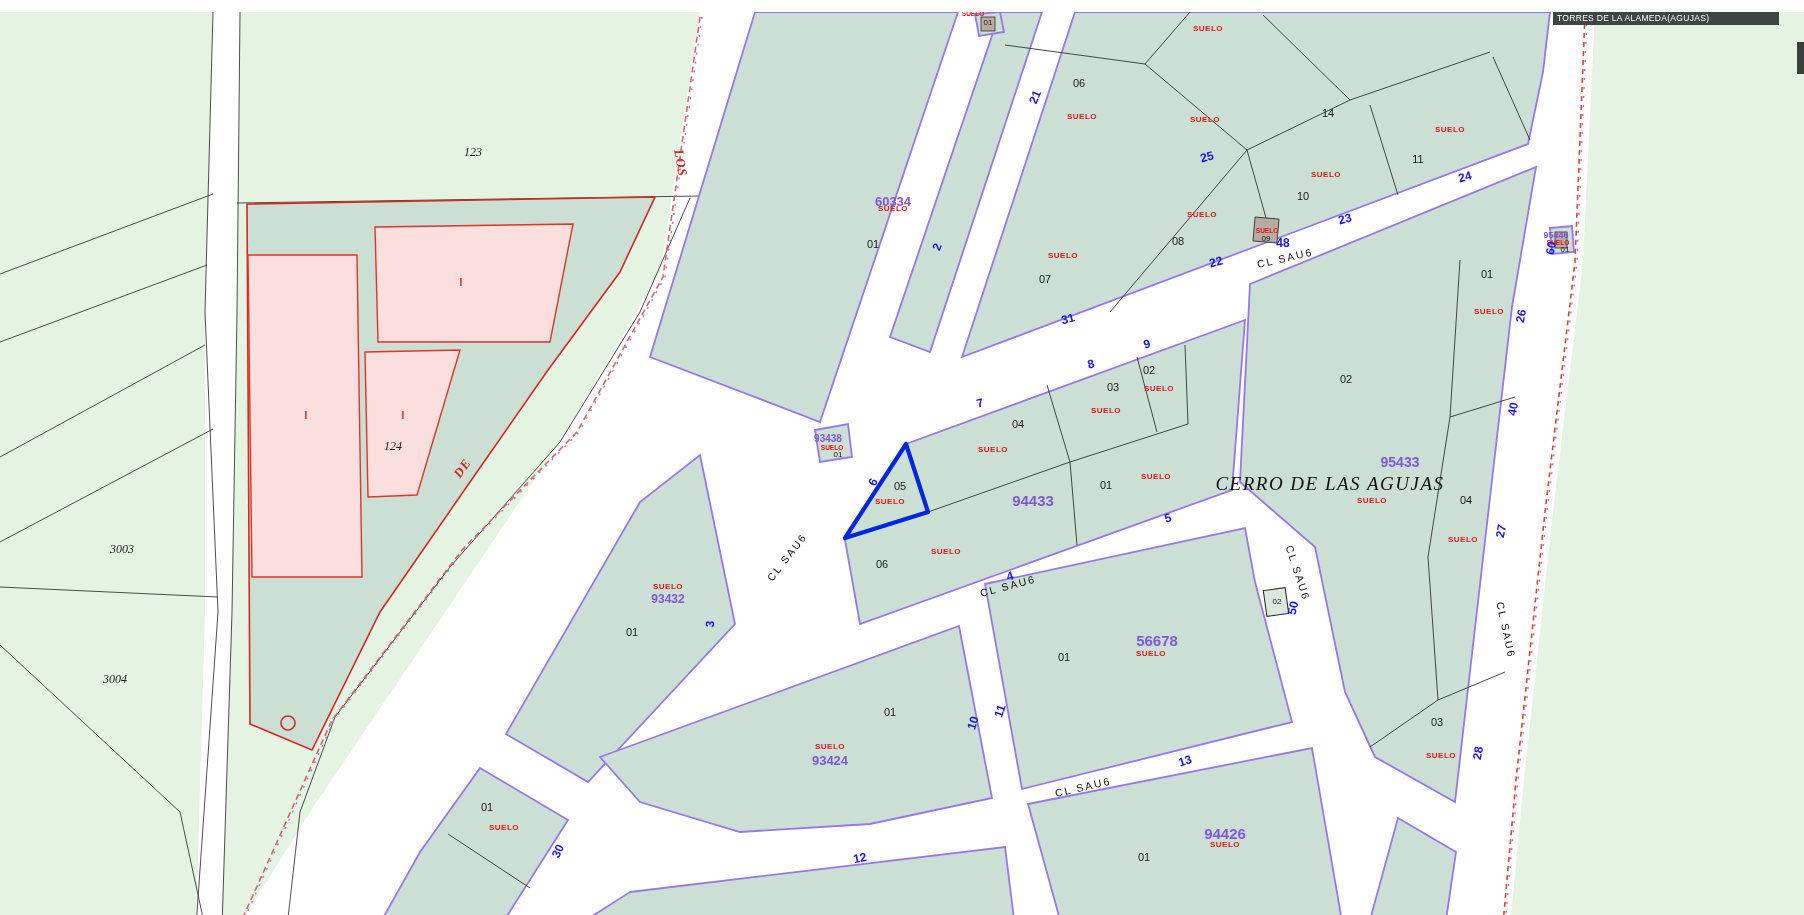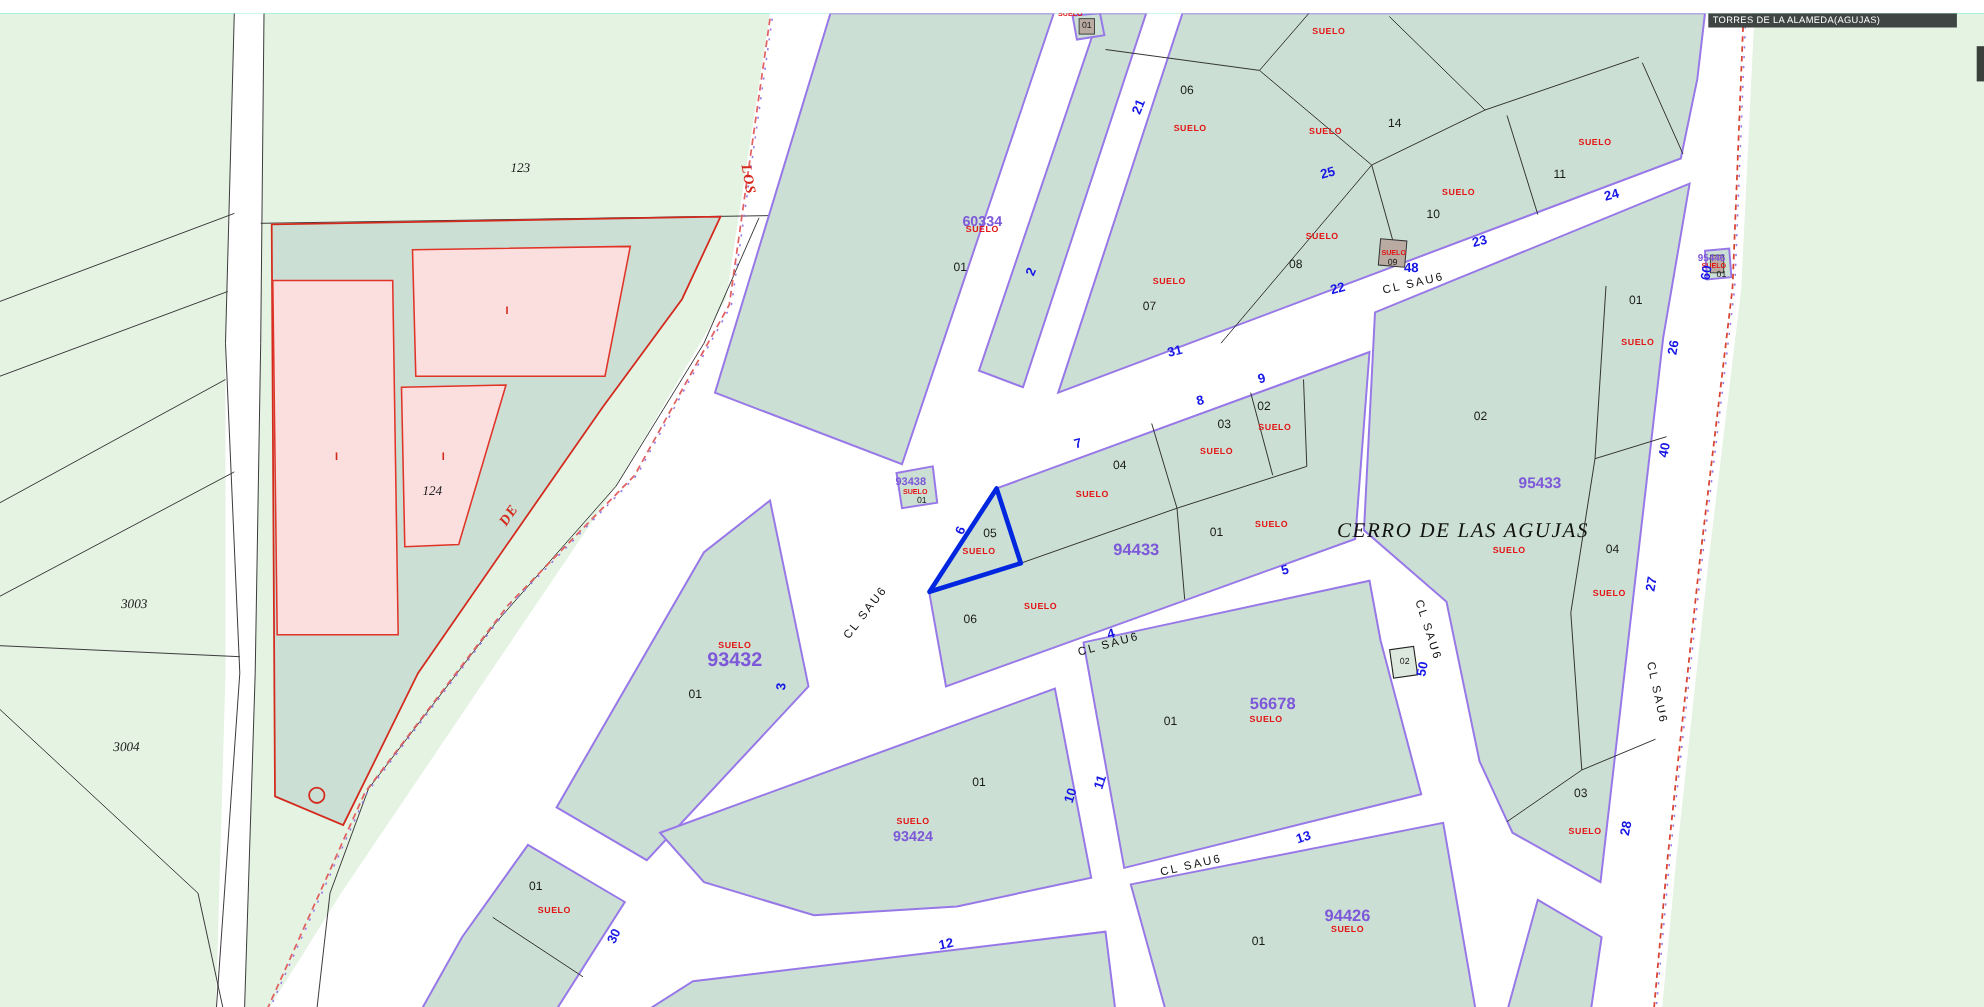--- a/index.html
+++ b/index.html
@@ -118,21 +118,21 @@
     <path d="M1585,3 L1575,250 L1545,500 L1516,768 L1503,912" stroke="#d84430" stroke-width="1.6" stroke-dasharray="5 4"></path>
     <path d="M1587,3 L1577,250 L1547,500 L1518,768 L1505,912" stroke="#9878e8" stroke-width="1.4" stroke-dasharray="2 7"></path>
   </g>
 </svg>
 
 <div id="labels">
       <span class="lbl pn-s" style="left: 988px; top: 11px; transform: translate(-50%, -50%);">01</span>
       <span class="lbl pn" style="left: 1079px; top: 71px; transform: translate(-50%, -50%);">06</span>
       <span class="lbl pn" style="left: 1045px; top: 267px; transform: translate(-50%, -50%);">07</span>
       <span class="lbl pn" style="left: 1178px; top: 229px; transform: translate(-50%, -50%);">08</span>
-      <span class="lbl pn" style="left: 1268px; top: 101px; transform: translate(-50%, -50%);">14</span>
+      <span class="lbl pn" style="left: 1328px; top: 101px; transform: translate(-50%, -50%);">14</span>
       <span class="lbl pn" style="left: 1303px; top: 184px; transform: translate(-50%, -50%);">10</span>
       <span class="lbl pn" style="left: 1418px; top: 147px; transform: translate(-50%, -50%);">11</span>
       <span class="lbl pn-s" style="left: 1266px; top: 227px; transform: translate(-50%, -50%);">09</span>
       <span class="lbl pn" style="left: 873px; top: 232px; transform: translate(-50%, -50%);">01</span>
       <span class="lbl pn" style="left: 1149px; top: 358px; transform: translate(-50%, -50%);">02</span>
       <span class="lbl pn" style="left: 1113px; top: 375px; transform: translate(-50%, -50%);">03</span>
       <span class="lbl pn" style="left: 1018px; top: 412px; transform: translate(-50%, -50%);">04</span>
       <span class="lbl pn" style="left: 900px; top: 474px; transform: translate(-50%, -50%);">05</span>
       <span class="lbl pn" style="left: 1106px; top: 473px; transform: translate(-50%, -50%);">01</span>
       <span class="lbl pn" style="left: 882px; top: 552px; transform: translate(-50%, -50%);">06</span>
@@ -169,26 +169,26 @@
       <span class="lbl su" style="left: 1441px; top: 744px; transform: translate(-50%, -50%);">SUELO</span>
       <span class="lbl su" style="left: 668px; top: 575px; transform: translate(-50%, -50%);">SUELO</span>
       <span class="lbl su" style="left: 830px; top: 735px; transform: translate(-50%, -50%);">SUELO</span>
       <span class="lbl su" style="left: 1151px; top: 642px; transform: translate(-50%, -50%);">SUELO</span>
       <span class="lbl su" style="left: 1225px; top: 833px; transform: translate(-50%, -50%);">SUELO</span>
       <span class="lbl su" style="left: 504px; top: 816px; transform: translate(-50%, -50%);">SUELO</span>
       <span class="lbl su-s" style="left: 832px; top: 436px; transform: translate(-50%, -50%);">SUELO</span>
       <span class="lbl su-s" style="left: 1558px; top: 231px; transform: translate(-50%, -50%);">SUELO</span>
       <span class="lbl su-s" style="left: 973px; top: 2px; transform: translate(-50%, -50%);">SUELO</span>
       <span class="lbl bn" style="left: 893px; top: 189px; transform: translate(-50%, -50%); font-size: 13px;">60334</span>
-      <span class="lbl bn" style="left: 668px; top: 587px; transform: translate(-50%, -50%); font-size: 18px;">93432</span>
+      <span class="lbl bn" style="left: 668px; top: 587px; transform: translate(-50%, -50%); font-size: 12px;">93432</span>
       <span class="lbl bn" style="left: 830px; top: 748px; transform: translate(-50%, -50%); font-size: 13px;">93424</span>
       <span class="lbl bn" style="left: 1033px; top: 488px; transform: translate(-50%, -50%); font-size: 15px;">94433</span>
       <span class="lbl bn" style="left: 1157px; top: 628px; transform: translate(-50%, -50%); font-size: 15px;">56678</span>
       <span class="lbl bn" style="left: 1225px; top: 821px; transform: translate(-50%, -50%); font-size: 15px;">94426</span>
-      <span class="lbl bn" style="left: 1400px; top: 427px; transform: translate(-50%, -50%); font-size: 14px;">95433</span>
+      <span class="lbl bn" style="left: 1400px; top: 450px; transform: translate(-50%, -50%); font-size: 14px;">95433</span>
       <span class="lbl bn" style="left: 452px; top: 909px; transform: translate(-50%, -50%); font-size: 14px;">93429</span>
       <span class="lbl bn" style="left: 828px; top: 427px; transform: translate(-50%, -50%); font-size: 10px;">93438</span>
       <span class="lbl bn" style="left: 1556px; top: 223px; transform: translate(-50%, -50%); font-size: 9px;">95446</span>
       <span class="lbl sn" style="left: 1068px; top: 307px; transform: translate(-50%, -50%) rotate(-15deg);">31</span>
       <span class="lbl sn" style="left: 1216px; top: 250px; transform: translate(-50%, -50%) rotate(-15deg);">22</span>
       <span class="lbl sn" style="left: 1345px; top: 207px; transform: translate(-50%, -50%) rotate(-15deg);">23</span>
       <span class="lbl sn" style="left: 1465px; top: 165px; transform: translate(-50%, -50%) rotate(-15deg);">24</span>
       <span class="lbl sn" style="left: 1207px; top: 145px; transform: translate(-50%, -50%) rotate(-15deg);">25</span>
       <span class="lbl sn" style="left: 1283px; top: 231px; transform: translate(-50%, -50%);">48</span>
       <span class="lbl sn" style="left: 1091px; top: 352px; transform: translate(-50%, -50%) rotate(-15deg);">8</span>

